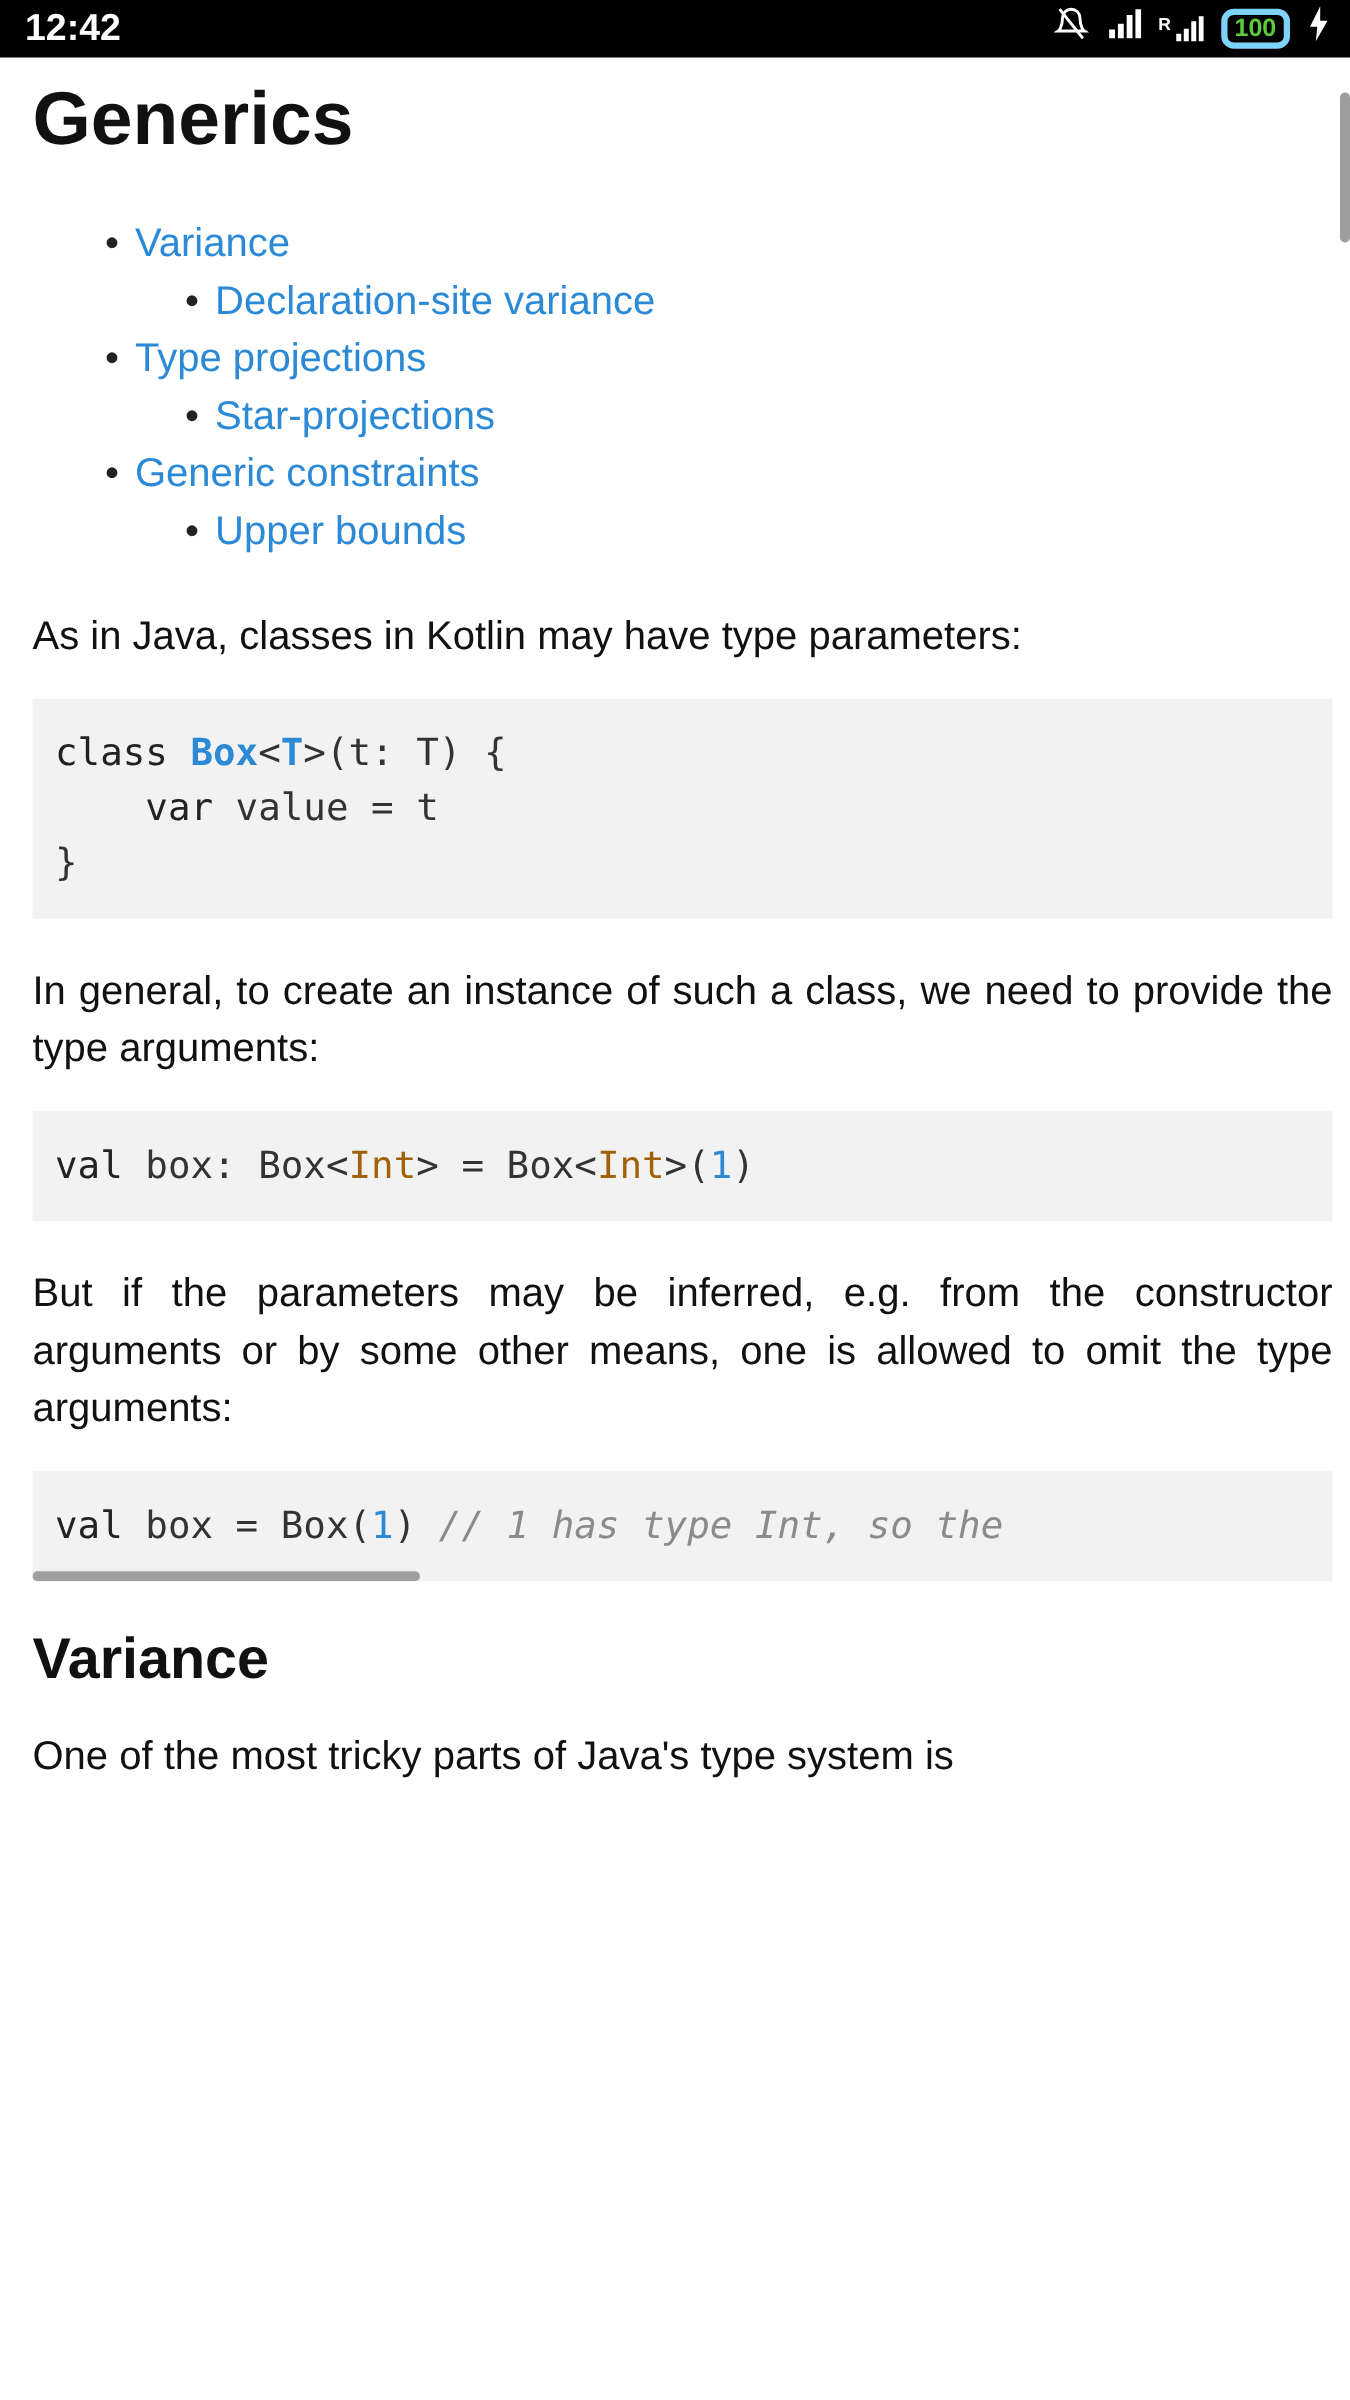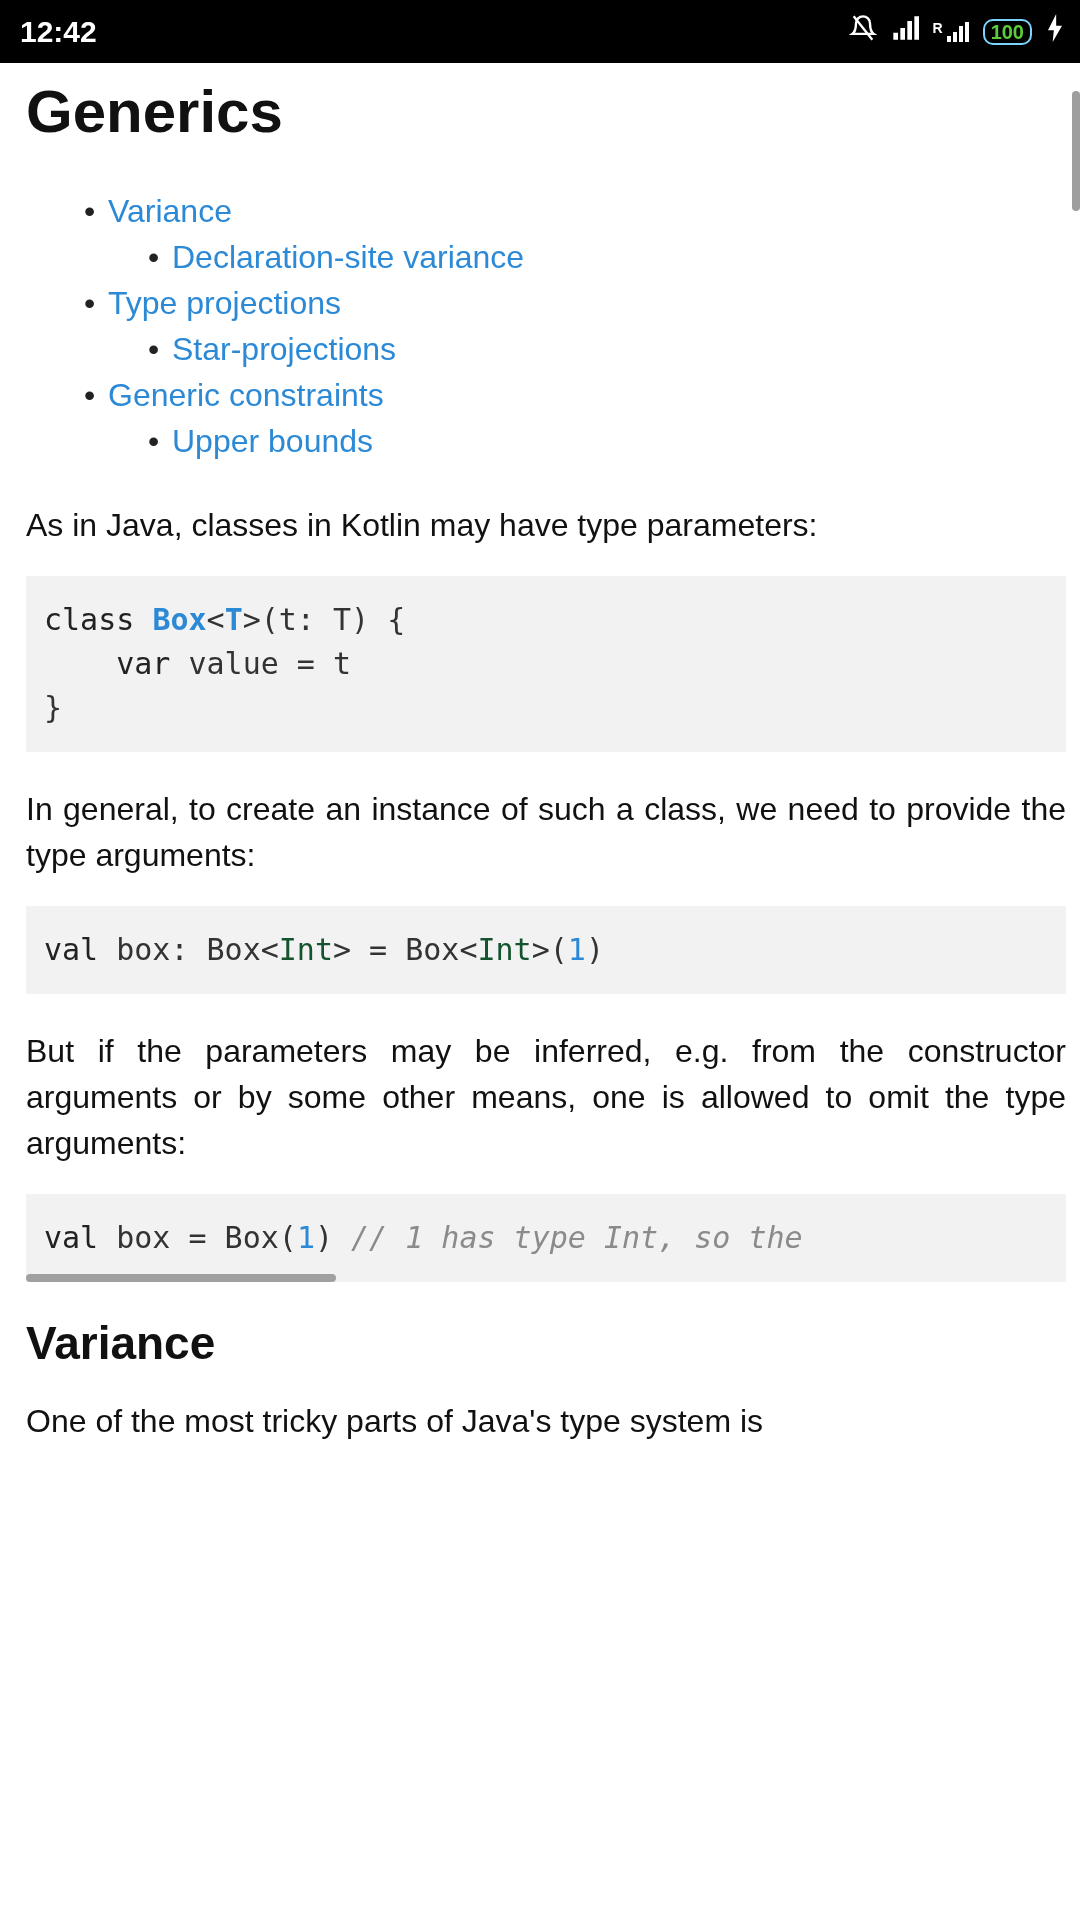--- a/index.html
+++ b/index.html
@@ -1,34 +1,34 @@
 <!DOCTYPE html>
 <html><head>
 <meta charset="utf-8">
 <style>
   * { margin: 0; padding: 0; box-sizing: border-box; }
   html, body { width: 1080px; height: 1920px; font-family: -apple-system, "Helvetica Neue", Arial, sans-serif; background: #fff; }
-  .statusbar { background: #000; color: #fff; height: 63px; display: flex; align-items: center; justify-content: space-between; padding: 0 16px 0 20px; font-size: 30px; font-weight: 600; }
+  .statusbar { background: #000; color: #fff; height: 46px; display: flex; align-items: center; justify-content: space-between; padding: 0 16px 0 20px; font-size: 30px; font-weight: 600; }
   .statusbar-left { display: flex; align-items: center; }
   .statusbar-right { display: flex; align-items: center; gap: 14px; }
-  .battery-pill { border: 2px solid #7dd3fc; color: #5bcc3a; border-radius: 10px; padding: 0 6px; font-size: 20px; font-weight: 700; line-height: 22px; }
+  .battery-pill { border: 5px solid #7dd3fc; color: #5bcc3a; border-radius: 10px; padding: 0 6px; font-size: 20px; font-weight: 700; line-height: 22px; }
   .content { padding: 0 14px 0 26px; position: relative; }
   h1.page-title { font-size: 60px; font-weight: 800; letter-spacing: 0; margin-top: 14px; margin-bottom: 44px; color: #111; }
   .scroll-indicator { position: absolute; top: 14px; right: 0; width: 8px; height: 120px; background: #9e9e9e; border-radius: 4px; }
   ul.toc { list-style: none; margin-left: 58px; margin-bottom: 40px; }
   ul.toc li { position: relative; padding-left: 24px; margin: 4px 0; font-size: 32px; line-height: 42px; }
   ul.toc li::before { content: "•"; position: absolute; left: 0; top: 0; color: #222; }
   ul.toc li a { color: #2b89d6; text-decoration: none; }
   ul.toc ul { list-style: none; margin-left: 40px; }
   p.body { font-size: 32px; line-height: 46px; color: #111; margin: 20px 0 28px 0; }
   p.justify { text-align: justify; }
   pre.code { background: #f2f2f2; padding: 22px 18px; font-family: "DejaVu Sans Mono", Menlo, Consolas, monospace; font-size: 30px; line-height: 44px; color: #333; margin: 10px 0 34px 0; white-space: pre; overflow-x: hidden; position: relative; }
   pre.code .kw { font-weight: 400; color: #222; }
   pre.code .cls { font-weight: 700; color: #2b89d6; }
-  pre.code .type { color: #14532d; }
+  pre.code .type { color: #a16207; }
   pre.code .num { color: #2b89d6; }
   pre.code .cm { color: #8b8b8b; font-style: italic; }
   .hscroll-hint { position: absolute; left: 0; bottom: 0; height: 8px; width: 310px; background: #a0a0a0; border-radius: 4px; }
   h2.subhead { font-size: 46px; font-weight: 800; margin: 28px 0 28px 0; color: #111; }
 </style>
 </head>
 <body>
 
 <div class="statusbar">
   <div class="statusbar-left">

